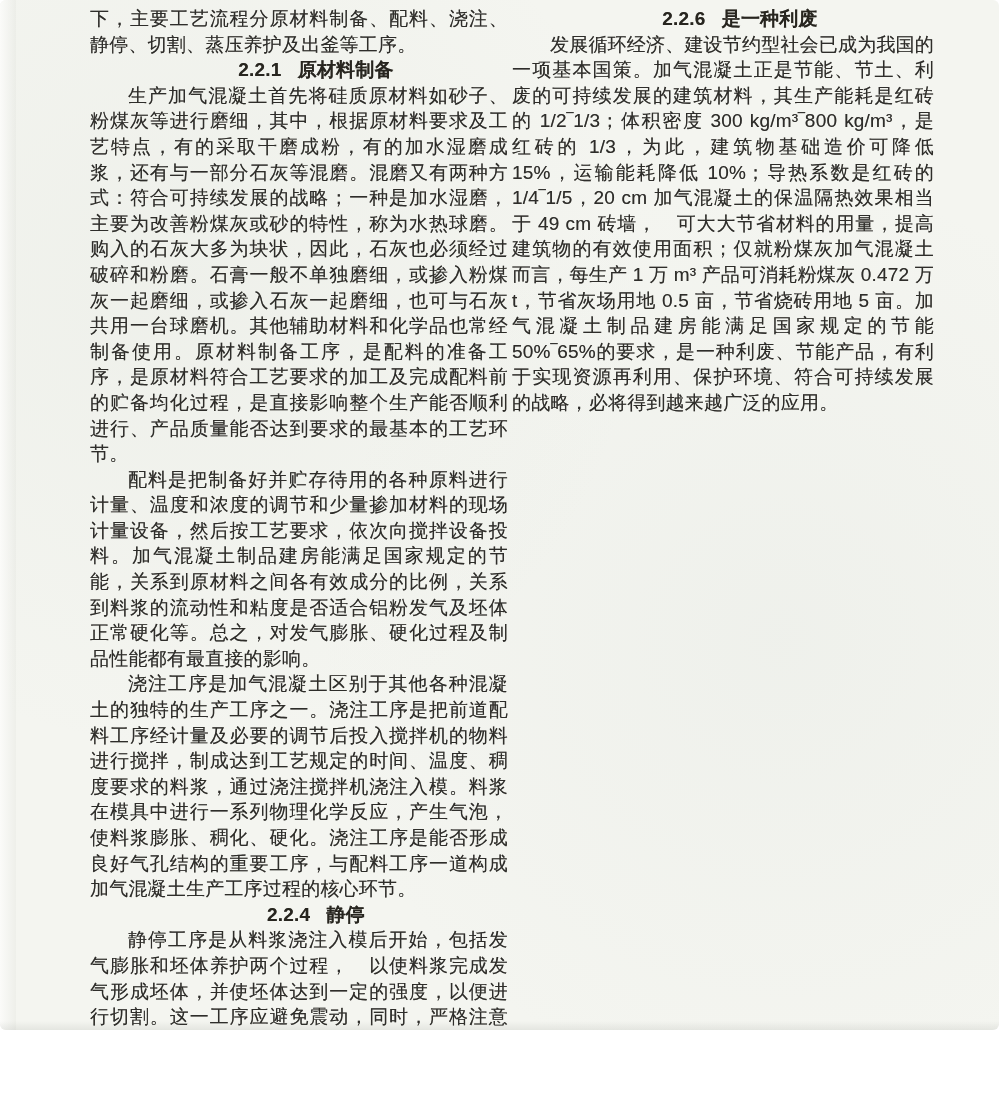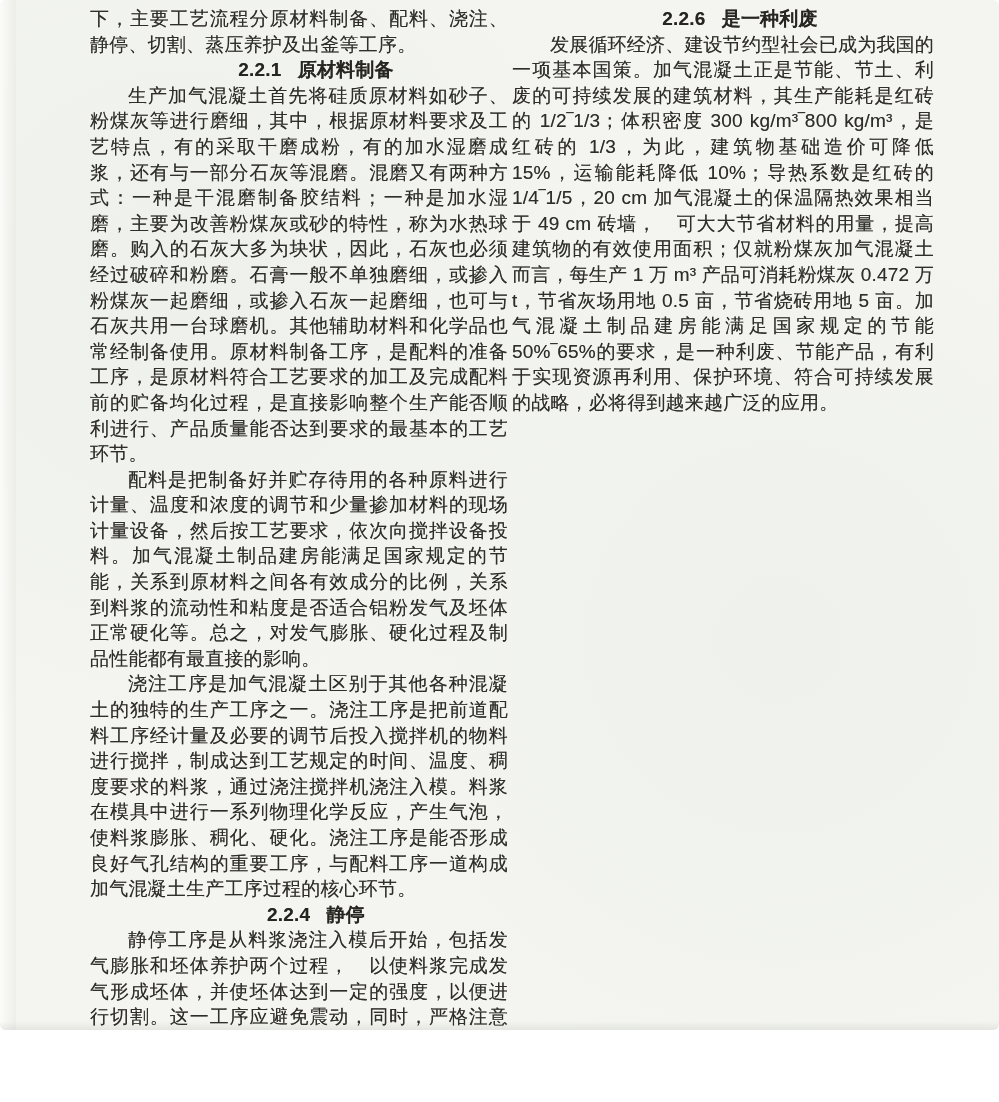--- a/index.html
+++ b/index.html
@@ -51,21 +51,21 @@
 <body>
 
 <div class="page">
 
   <div class="col col-left">
     <p class="para-flush">下，主要工艺流程分原材料制备、配料、浇注、静停、切割、蒸压养护及出釜等工序。</p>
 
     <p class="sec-heading">
       <span class="sec-num">2.2.1</span><span>原材料制备</span>
     </p>
-    <p class="para-body">生产加气混凝土首先将硅质原材料如砂子、粉煤灰等进行磨细，其中，根据原材料要求及工艺特点，有的采取干磨成粉，有的加水湿磨成浆，还有与一部分石灰等混磨。混磨又有两种方式：一种是干混磨制备胶结料；一种是加水湿磨，主要为改善粉煤灰或砂的特性，称为水热球磨。购入的石灰大多为块状，因此，石灰也必须经过破碎和粉磨。石膏一般不单独磨细，或掺入粉煤灰一起磨细，或掺入石灰一起磨细，也可与石灰共用一台球磨机。其他辅助材料和化学品也常经制备使用。原材料制备工序，是配料的准备工序，是原材料符合工艺要求的加工及完成配料前的贮备均化过程，是直接影响整个生产能否顺利进行、产品质量能否达到要求的最基本的工艺环节。</p>
+    <p class="para-body">生产加气混凝土首先将硅质原材料如砂子、粉煤灰等进行磨细，其中，根据原材料要求及工艺特点，有的采取干磨成粉，有的加水湿磨成浆，还有与一部分石灰等混磨。混磨又有两种方式：符合可持续发展的战略；一种是加水湿磨，主要为改善粉煤灰或砂的特性，称为水热球磨。购入的石灰大多为块状，因此，石灰也必须经过破碎和粉磨。石膏一般不单独磨细，或掺入粉煤灰一起磨细，或掺入石灰一起磨细，也可与石灰共用一台球磨机。其他辅助材料和化学品也常经制备使用。原材料制备工序，是配料的准备工序，是原材料符合工艺要求的加工及完成配料前的贮备均化过程，是直接影响整个生产能否顺利进行、产品质量能否达到要求的最基本的工艺环节。</p>
 
     <p class="para-body">配料是把制备好并贮存待用的各种原料进行计量、温度和浓度的调节和少量掺加材料的现场计量设备，然后按工艺要求，依次向搅拌设备投料。加气混凝土制品建房能满足国家规定的节能，关系到原材料之间各有效成分的比例，关系到料浆的流动性和粘度是否适合铝粉发气及坯体正常硬化等。总之，对发气膨胀、硬化过程及制品性能都有最直接的影响。</p>
 
     <p class="para-body">浇注工序是加气混凝土区别于其他各种混凝土的独特的生产工序之一。浇注工序是把前道配料工序经计量及必要的调节后投入搅拌机的物料进行搅拌，制成达到工艺规定的时间、温度、稠度要求的料浆，通过浇注搅拌机浇注入模。料浆在模具中进行一系列物理化学反应，产生气泡，使料浆膨胀、稠化、硬化。浇注工序是能否形成良好气孔结构的重要工序，与配料工序一道构成加气混凝土生产工序过程的核心环节。</p>
 
     <p class="sec-heading">
       <span class="sec-num">2.2.4</span><span>静停</span>
     </p>
     <p class="para-body">静停工序是从料浆浇注入模后开始，包括发气膨胀和坯体养护两个过程，　以使料浆完成发气形成坯体，并使坯体达到一定的强度，以便进行切割。这一工序应避免震动，同时，严格注意发气过程浆体的变化，并反馈至配料、浇注工序，因为坯体的主要缺陷均在此工序产生，如塌模、坯体开裂、憋气等。</p>
 

